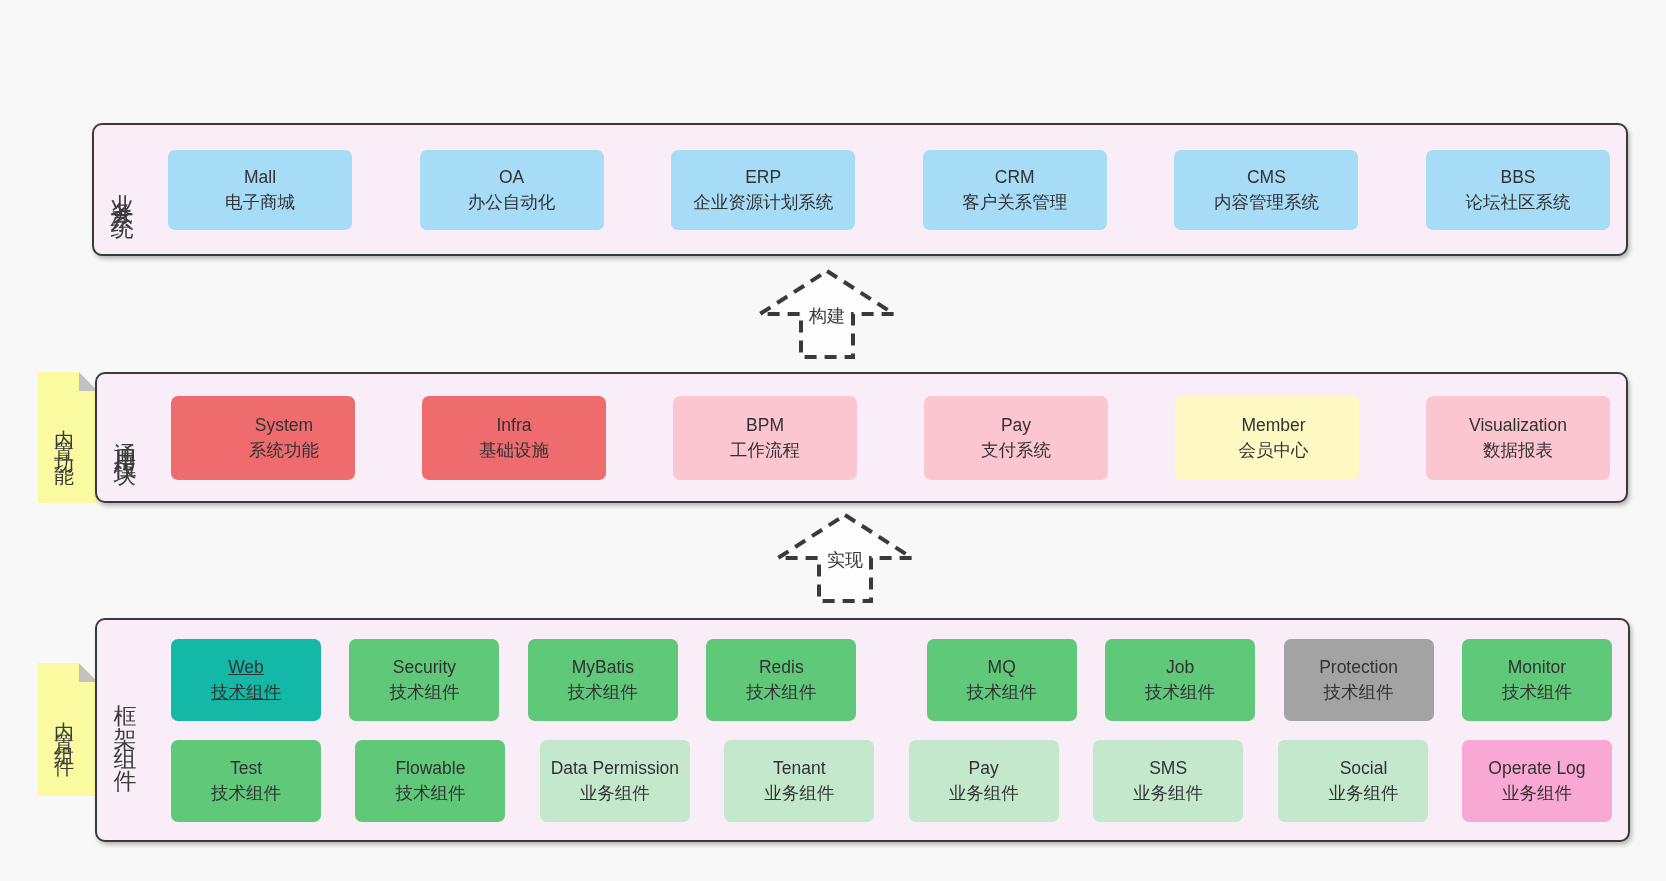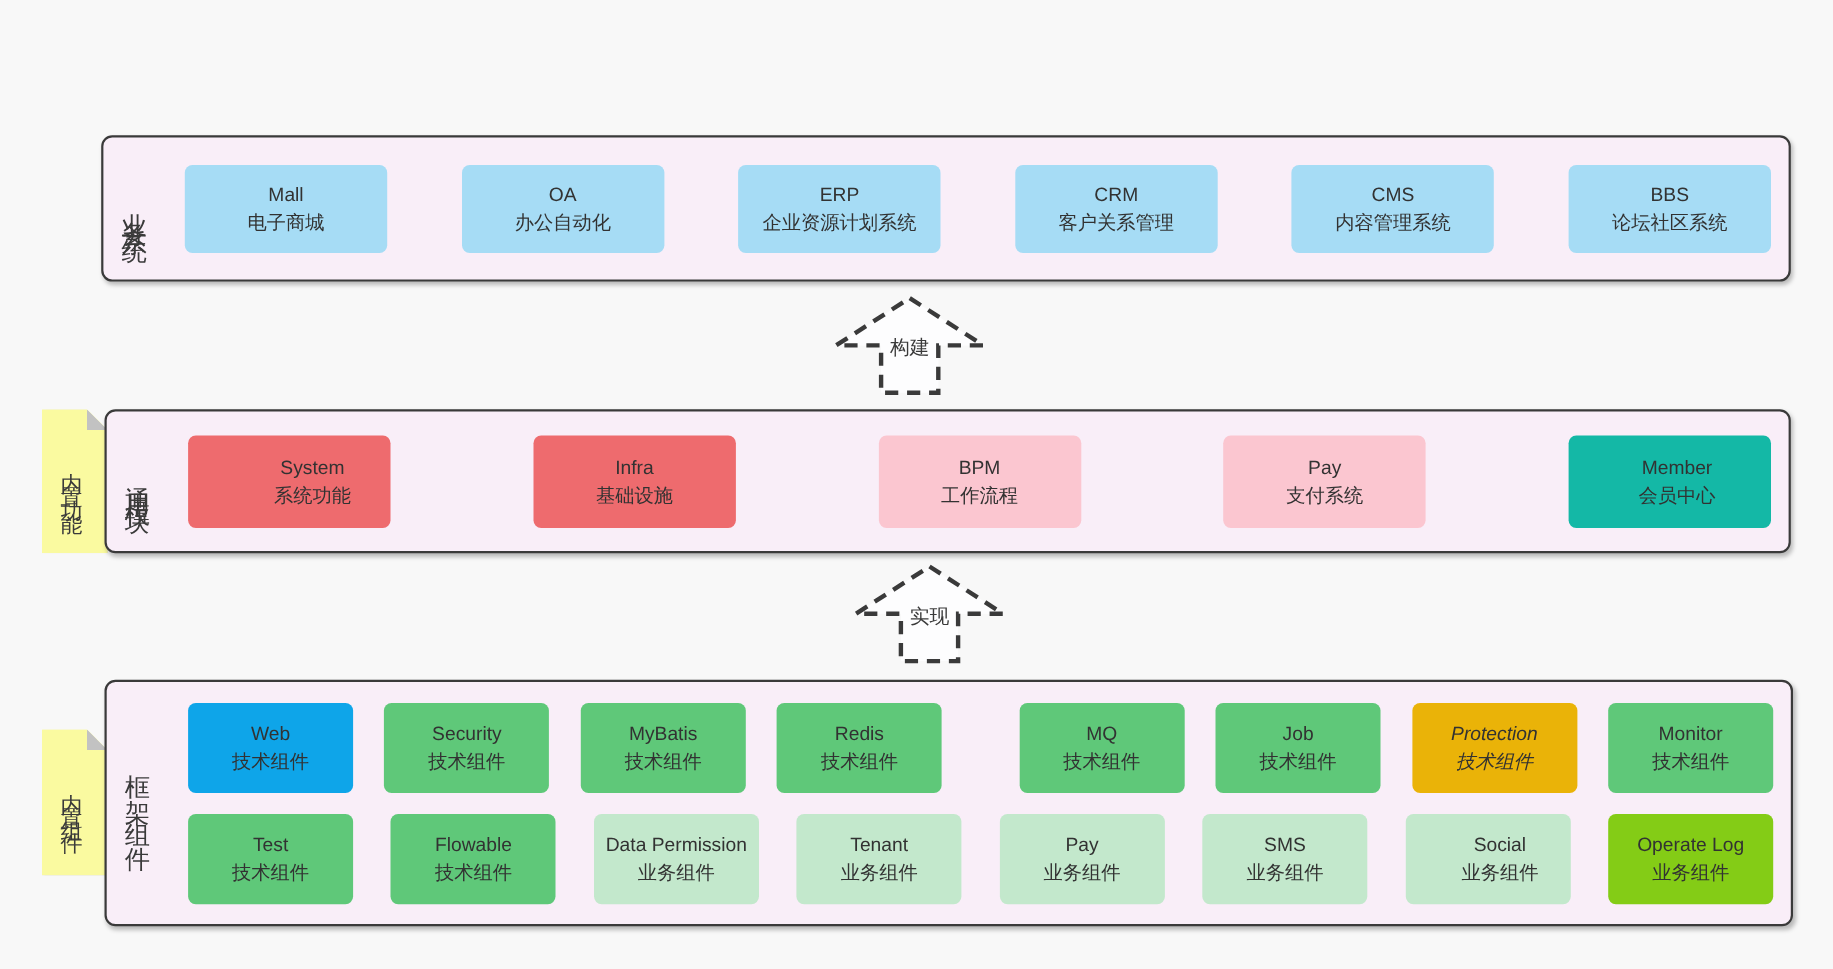--- a/index.html
+++ b/index.html
@@ -124,42 +124,46 @@
           <div>基础设施</div>
         </div>
         <div class="box" style="background-color: rgb(251, 198, 208);">
           <div>BPM</div>
           <div>工作流程</div>
         </div>
         <div class="box" style="background-color: rgb(251, 198, 208);">
           <div>Pay</div>
           <div>支付系统</div>
         </div>
-        <div class="box" style="background-color: #14b8a6; padding-left: 19px;">
+        <div class="box" style="background-color: #fef9c3; padding-left: 19px;">
           <div>Member</div>
           <div>会员中心</div>
+        </div>
+        <div class="box" style="background-color: rgb(251, 198, 208);">
+          <div>Visualization</div>
+          <div>数据报表</div>
         </div>
       </div>
     </div>
   </div>
 
   <div class="arrow" id="arrow2">
     <svg viewBox="0 0 140 92">
       <polygon points="70,3 137,46 96,46 96,89 44,89 44,46 3,46" fill="#fdfdfe" stroke="#3a3a3a" stroke-width="4" stroke-dasharray="12 8"></polygon>
     </svg>
     <span class="arrow-label">实现</span>
   </div>
 
   <div class="section" id="sec3">
     <div class="sec-label">
       <span>框架组件</span>
     </div>
     <div class="boxes-area">
       <div class="box-row">
-        <div class="box" style="background-color: #0ea5e9;">
+        <div class="box" style="background-color: #14b8a6; text-decoration: underline;">
           <div>Web</div>
           <div>技术组件</div>
         </div>
         <div class="box" style="background-color: rgb(95, 200, 121);">
           <div>Security</div>
           <div>技术组件</div>
         </div>
         <div class="box" style="background-color: rgb(95, 200, 121);">
           <div>MyBatis</div>
           <div>技术组件</div>
@@ -169,21 +173,21 @@
           <div>技术组件</div>
         </div>
         <div class="box" style="background-color: rgb(95, 200, 121); margin-left: 42px;">
           <div>MQ</div>
           <div>技术组件</div>
         </div>
         <div class="box" style="background-color: rgb(95, 200, 121);">
           <div>Job</div>
           <div>技术组件</div>
         </div>
-        <div class="box" style="background-color: #eab308; font-style: italic;">
+        <div class="box" style="background-color: #a3a3a3;">
           <div>Protection</div>
           <div>技术组件</div>
         </div>
         <div class="box" style="background-color: rgb(95, 200, 121);">
           <div>Monitor</div>
           <div>技术组件</div>
         </div>
       </div>
       <div class="box-row">
         <div class="box" style="background-color: rgb(95, 200, 121);">
@@ -207,21 +211,21 @@
           <div>业务组件</div>
         </div>
         <div class="box" style="background-color: rgb(195, 232, 204);">
           <div>SMS</div>
           <div>业务组件</div>
         </div>
         <div class="box" style="background-color: rgb(195, 232, 204); padding-left: 28px;">
           <div>Social</div>
           <div>业务组件</div>
         </div>
-        <div class="box" style="background-color: #84cc16;">
+        <div class="box" style="background-color: #f9a8d4;">
           <div>Operate Log</div>
           <div>业务组件</div>
         </div>
       </div>
     </div>
   </div>
 
 </div>
 
 </body></html>

